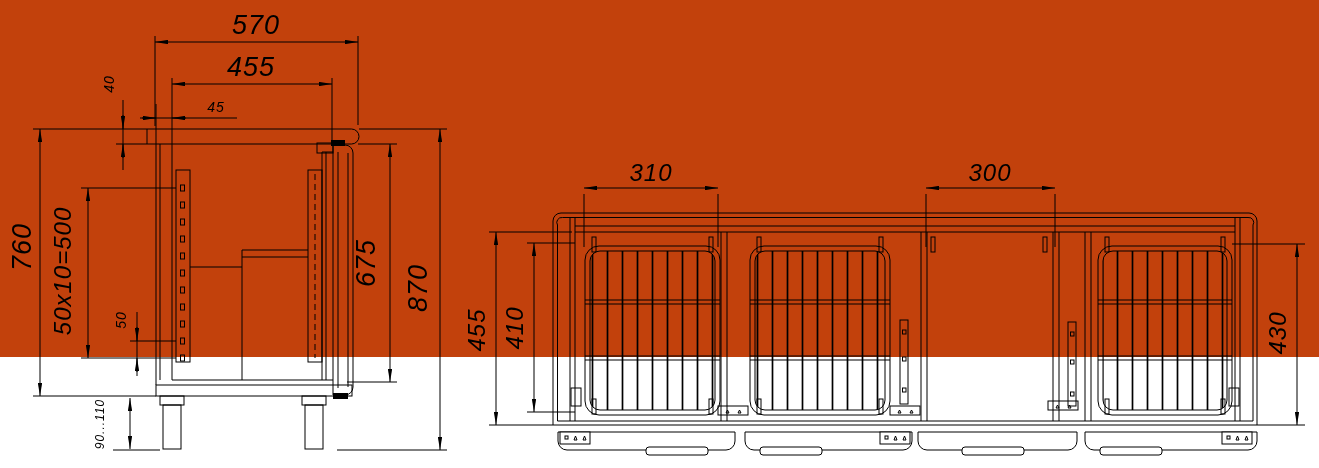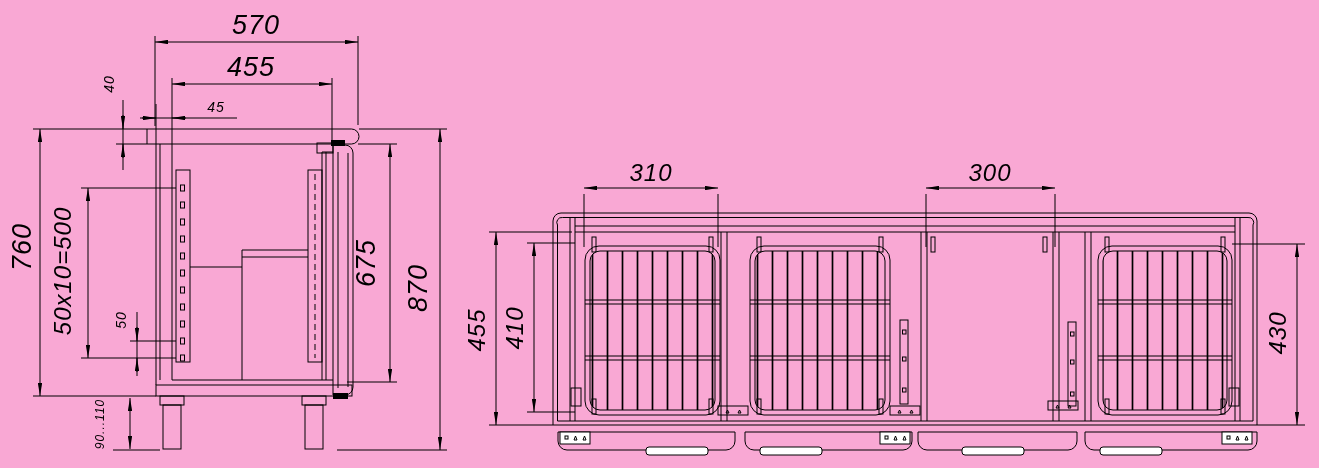--- a/index.html
+++ b/index.html
@@ -1,16 +1,16 @@
 <!DOCTYPE html>
 <html><head>
 <meta charset="utf-8">
 <style>
   html,body{margin:0;padding:0;background:#fff;width:1319px;height:468px;overflow:hidden}
-  .stage{position:relative;width:1319px;height:468px;background:#f9a8d4}
+  .stage{position:relative;width:1319px;height:357px;background:#c2410c}
   svg line,svg path,svg rect,svg polygon{stroke:#000;fill:none;stroke-width:1}
   svg .filled{fill:#000 !important;stroke:none}
   svg .white{fill:#fff}
   svg .pat{fill:url(#gridbars)}
   svg .dash{stroke-dasharray:6 4}
   svg text{fill:#000;stroke:none;font-family:"Liberation Sans",sans-serif;font-style:italic;letter-spacing:1px}
   .t27{font-size:27px}.t24{font-size:24px}.t14{font-size:14px}.t12{font-size:12px}
 </style>
 </head>
 <body>

